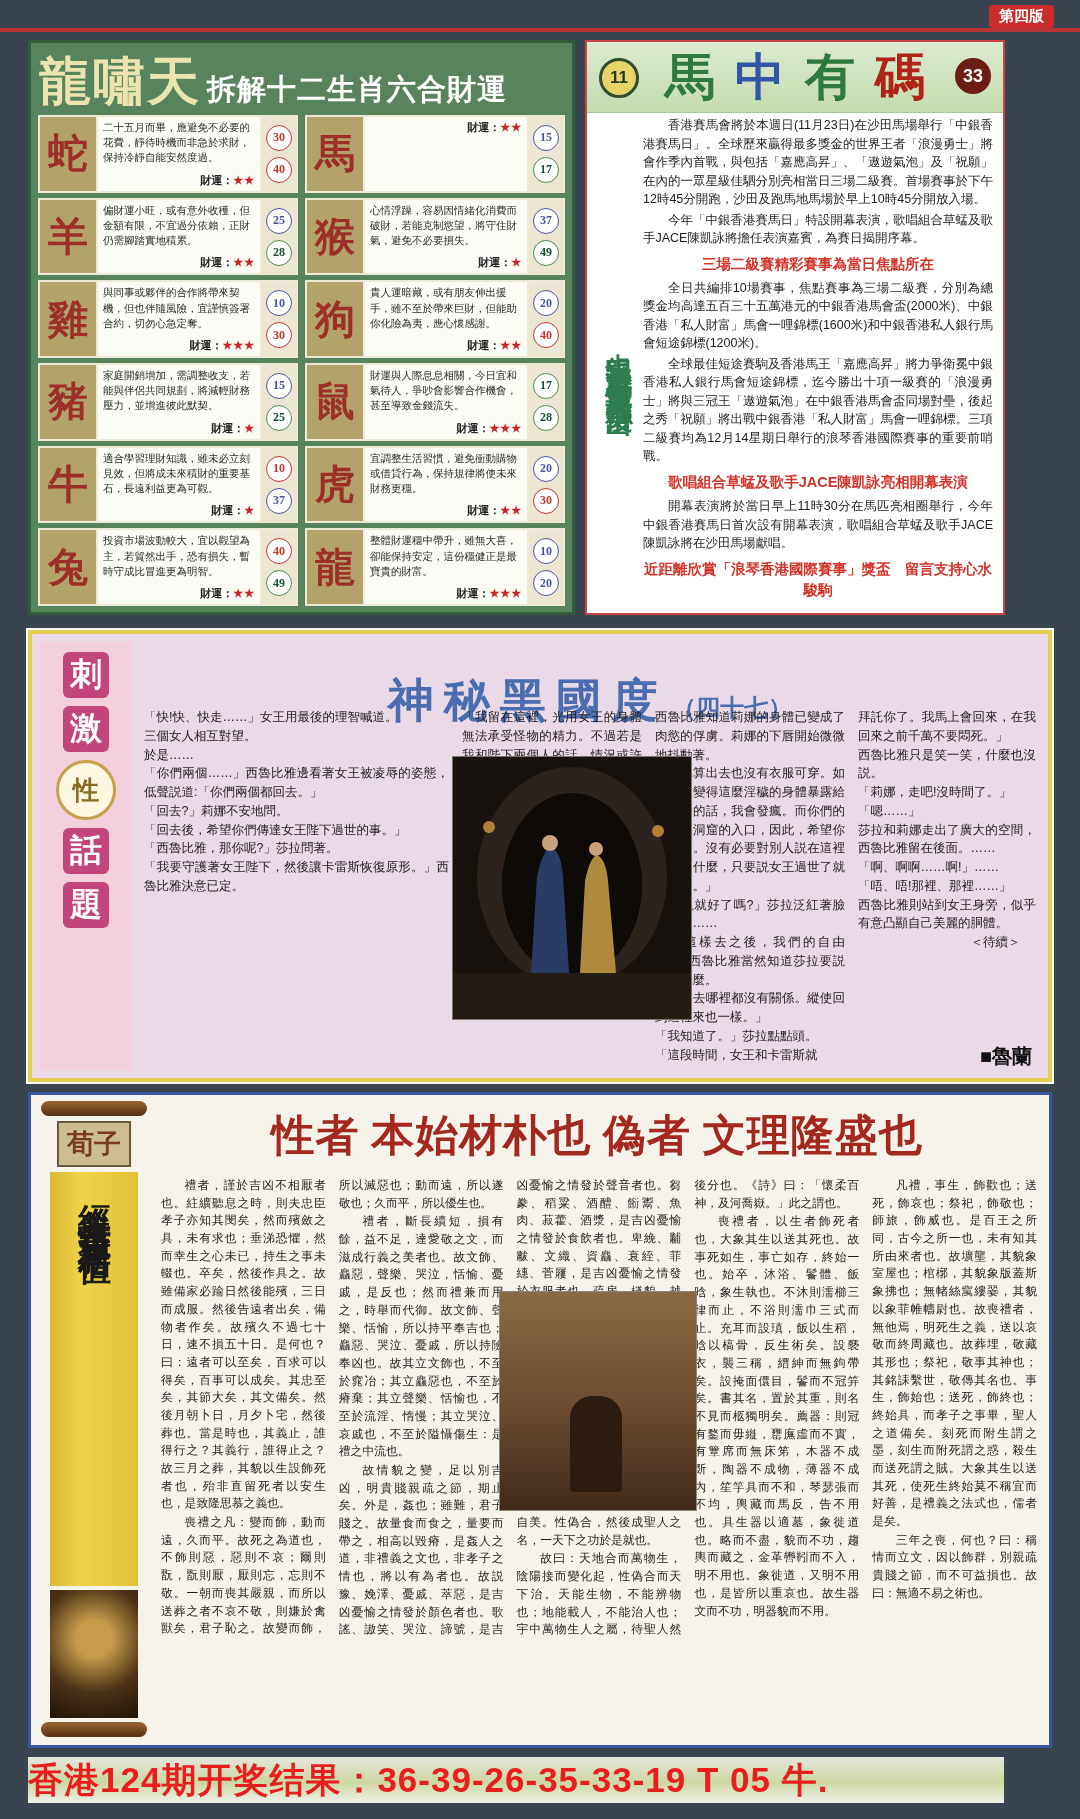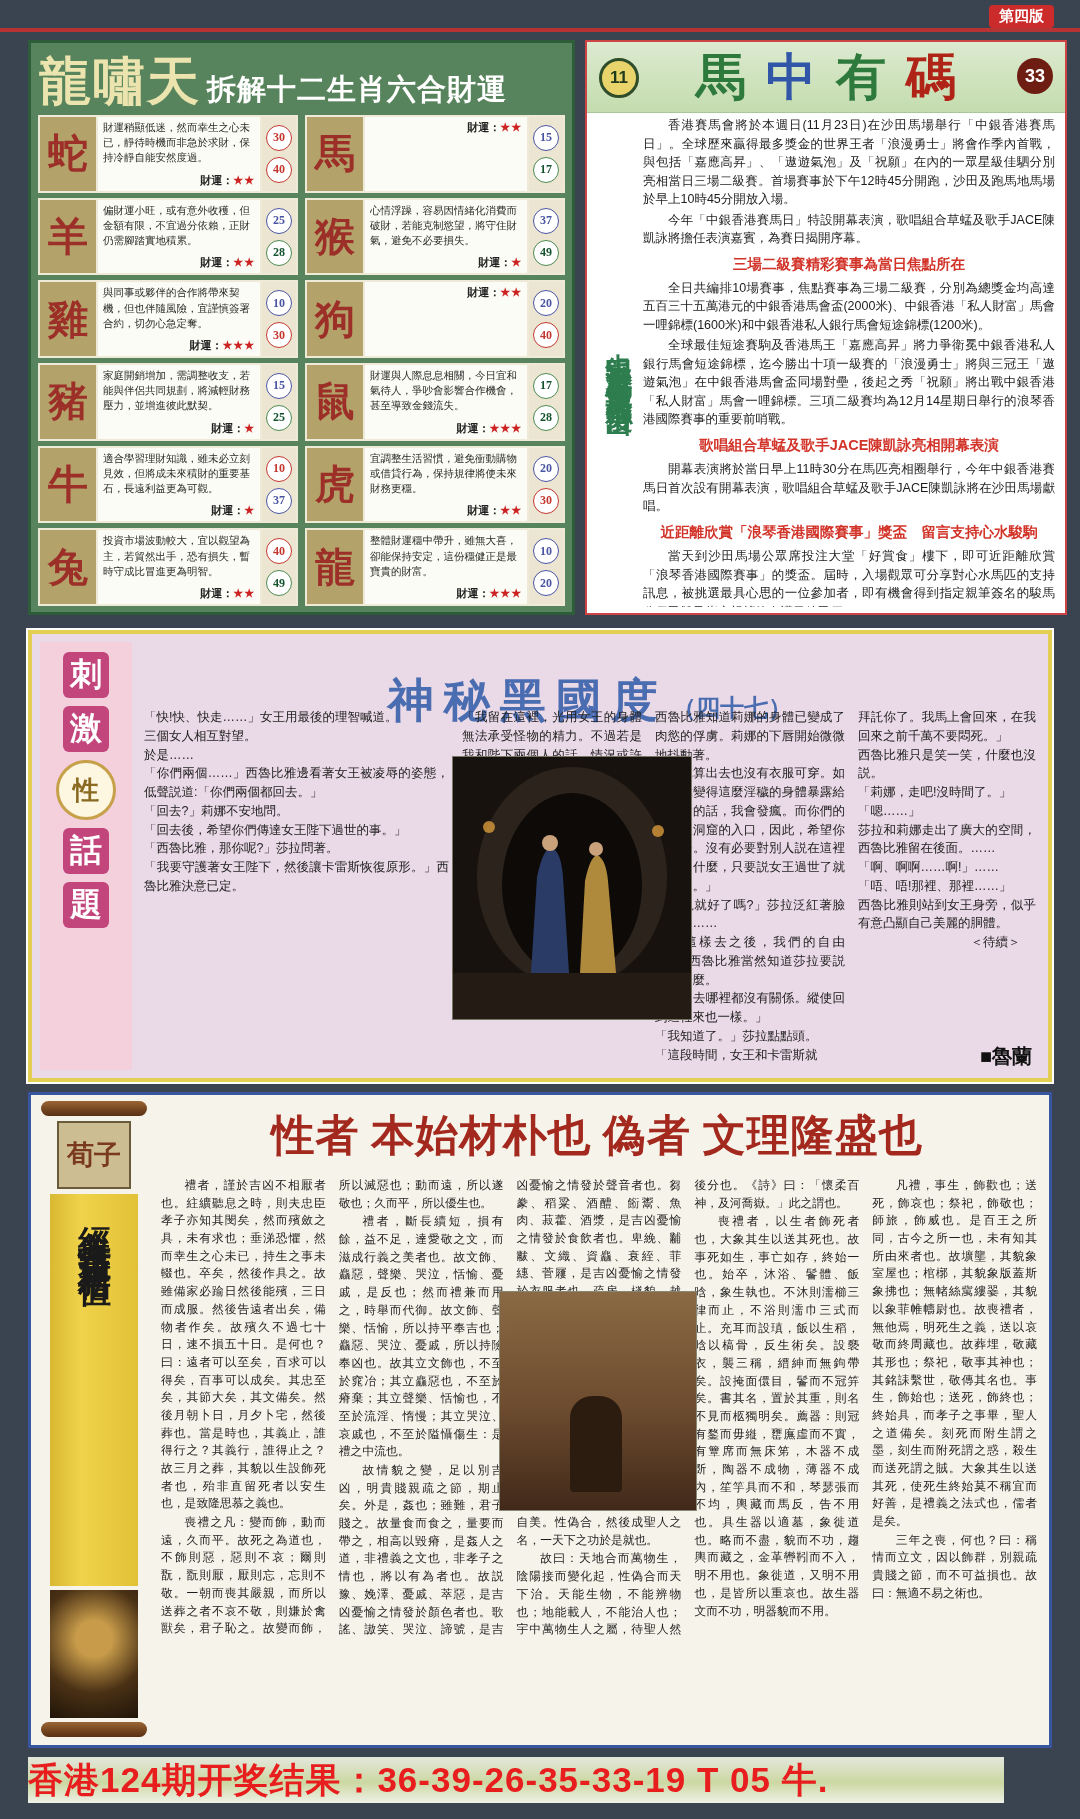--- a/index.html
+++ b/index.html
@@ -26,21 +26,21 @@
   .z-fortune{text-align:right;font-size:11px;font-weight:bold;color:#222;}
   .z-fortune .stars{color:#cc2222;letter-spacing:1px;}
   .z-nums{width:34px;background:#ece5d2;border:2px solid #efe9d8;border-left:none;display:flex;
           flex-direction:column;align-items:center;justify-content:center;gap:6px;}
   .cnum{width:24px;height:24px;border-radius:50%;display:flex;align-items:center;justify-content:center;
         font-size:12px;font-family:"Liberation Serif",serif;font-weight:bold;background:#fff;}
   .c-red{border:1.5px solid #c4372f;color:#c4372f;}
   .c-blue{border:1.5px solid #4a55a2;color:#4a55a2;}
   .c-green{border:1.5px solid #4c8b4f;color:#14532d;}
   
-  .racing{position:absolute;left:585px;top:40px;width:482px;height:575px;background:#fff;
+  .racing{position:absolute;left:585px;top:40px;width:420px;height:575px;background:#fff;
           border:2px solid #cc4444;box-sizing:border-box;}
   .masthead{position:relative;height:70px;background:linear-gradient(180deg,#dcead0,#c4dcae);
             display:flex;align-items:center;justify-content:center;border-bottom:1px solid #aac79a;}
   .masthead .mchar{font-size:50px;font-weight:bold;font-family:"Liberation Serif",serif;margin:0 10px;}
   .m-green{color:#2e7a3c;} .m-blue{color:#3156a8;} .m-red{color:#b02418;}
   .badge11{position:absolute;left:12px;top:16px;width:34px;height:34px;border-radius:50%;background:#e8d46a;
            border:3px solid #2f4d2a;color:#203a1c;font-weight:bold;font-size:17px;display:flex;
            align-items:center;justify-content:center;}
   .badge33{position:absolute;right:12px;top:16px;width:36px;height:36px;border-radius:50%;background:#6e1d12;
            color:#fff;font-weight:bold;font-size:18px;display:flex;align-items:center;justify-content:center;}
@@ -71,21 +71,21 @@
   .ncol{font-size:12.5px;line-height:1.5;color:#222;white-space:pre-line;text-align:justify;overflow:hidden;}
   .ncol1{flex:0 0 305px;} .ncol2{flex:0 0 180px;} .ncol3{flex:0 0 190px;} .ncol4{flex:1;}
   .nimg{position:absolute;left:420px;top:122px;width:238px;height:262px;border:1px solid #776;z-index:3;}
   .nauthor{position:absolute;right:16px;bottom:8px;font-size:20px;font-weight:bold;color:#111;z-index:4;}
   
   .classic{position:absolute;left:28px;top:1092px;width:1024px;height:656px;background:#f6f3ea;
            border:3px solid #3a55a0;box-sizing:border-box;}
   .scroll{position:absolute;left:10px;top:6px;width:106px;bottom:8px;display:flex;flex-direction:column;align-items:center;}
   .rod{width:106px;height:15px;border-radius:8px;background:linear-gradient(180deg,#9a6534,#572f12);}
   .slabel{margin:5px 0;width:70px;background:#cdbd92;border:2px solid #6b5a3a;color:#7a3a20;font-size:27px;
-          font-weight:bold;text-align:center;font-family:"Liberation Serif",serif;padding:14px 0;}
+          font-weight:bold;text-align:center;font-family:"Liberation Serif",serif;padding:3px 0;}
   .sbody{flex:1;width:88px;background:linear-gradient(90deg,#d9b832,#f0d34a 35%,#e2c136);display:flex;
          align-items:flex-start;justify-content:center;padding-top:6px;box-sizing:border-box;}
   .svert{writing-mode:vertical-rl;text-orientation:upright;font-size:33px;font-weight:bold;color:#1a1a1a;
          letter-spacing:7px;font-family:"Liberation Serif",serif;}
   .sbuddha{width:88px;height:128px;background:radial-gradient(circle at 50% 38%,#c79b4a 0 20%,#4a3115 60%,#201408);margin:4px 0;}
   .chead{position:absolute;left:128px;top:12px;right:14px;text-align:center;font-size:43px;font-weight:bold;
          color:#a3281e;font-family:"Liberation Serif",serif;white-space:nowrap;letter-spacing:1px;}
   .cbody{position:absolute;left:130px;top:82px;right:12px;bottom:10px;column-count:5;column-gap:13px;
          font-size:11.8px;line-height:1.5;color:#1d1d1d;text-align:justify;font-family:"Liberation Serif",serif;}
   .cbody p{margin:0 0 1px;text-indent:2em;}
@@ -109,21 +109,21 @@
   <div class="zodiac">
     <div class="z-title">
       <span class="big">龍嘯天</span><span class="sub">拆解十二生肖六合財運</span>
     </div>
     <div class="z-grid">
       <div class="z-col">
 
           <div class="z-row">
             <div class="z-animal">蛇</div>
             <div class="z-cell">
-              <div class="txt">財運稍顯低迷，然而幸生之心未已，靜待時機而非急於求財，保持冷靜自能安然度過。</div>
+              <div class="txt">二十五月而畢，應避免不必要的花費，靜待時機而非急於求財，保持冷靜自能安然度過。</div>
               <div class="z-fortune"><span>財運：</span><span class="stars">★★</span></div>
             </div>
             <div class="z-nums">
               <span class="cnum c-red">30</span>
               <span class="cnum c-red">40</span>
             </div>
           </div>
 
           <div class="z-row">
             <div class="z-animal">羊</div>
@@ -206,20 +206,21 @@
             </div>
             <div class="z-nums">
               <span class="cnum c-blue">37</span>
               <span class="cnum c-green">49</span>
             </div>
           </div>
 
           <div class="z-row">
             <div class="z-animal">狗</div>
             <div class="z-cell">
+              <div class="txt">貴人運暗藏，或有朋友伸出援手，雖不至於帶來巨財，但能助你化險為夷，應心懷感謝。</div>
               <div class="z-fortune"><span>財運：</span><span class="stars">★★</span></div>
             </div>
             <div class="z-nums">
               <span class="cnum c-blue">20</span>
               <span class="cnum c-red">40</span>
             </div>
           </div>
 
           <div class="z-row">
             <div class="z-animal">鼠</div>

